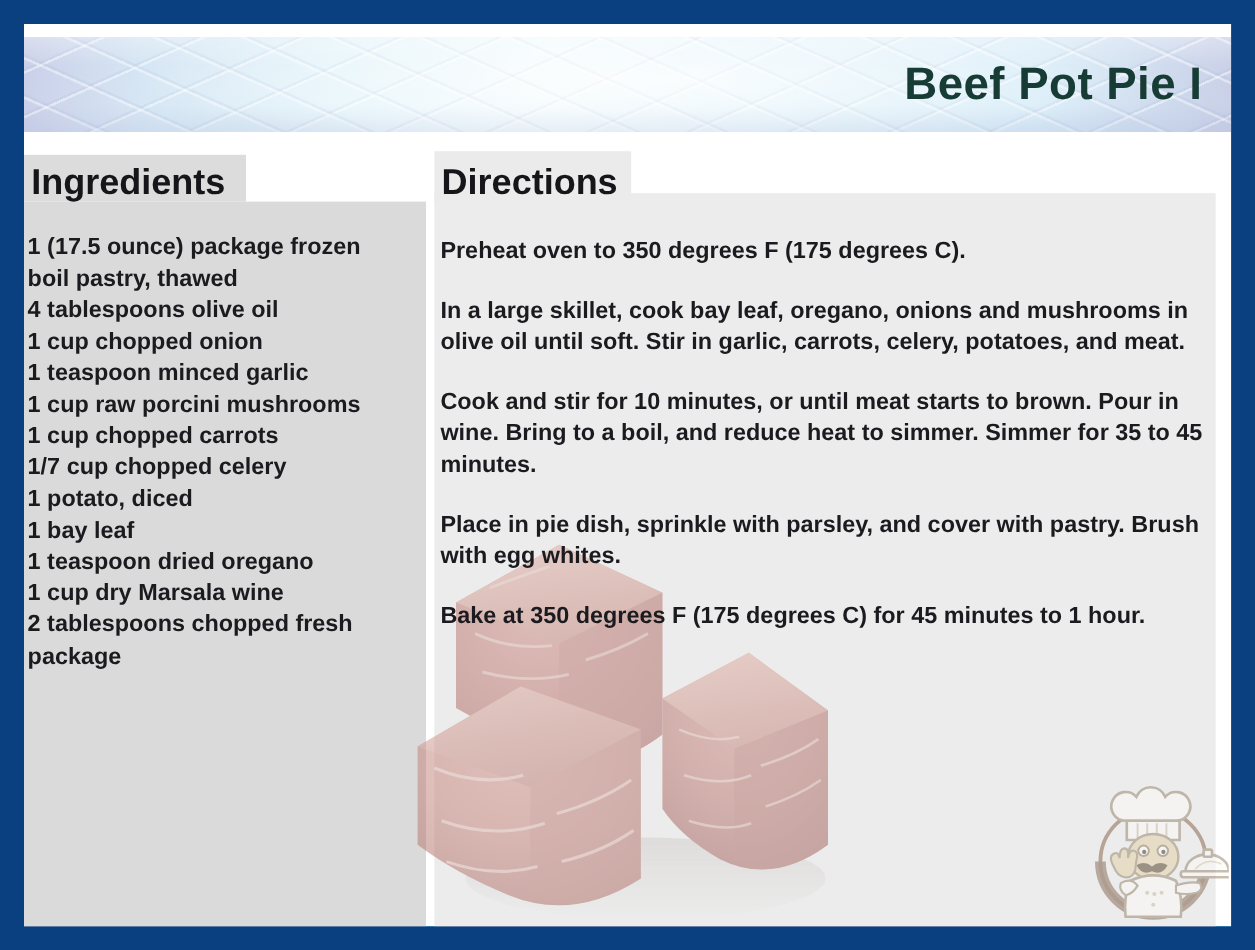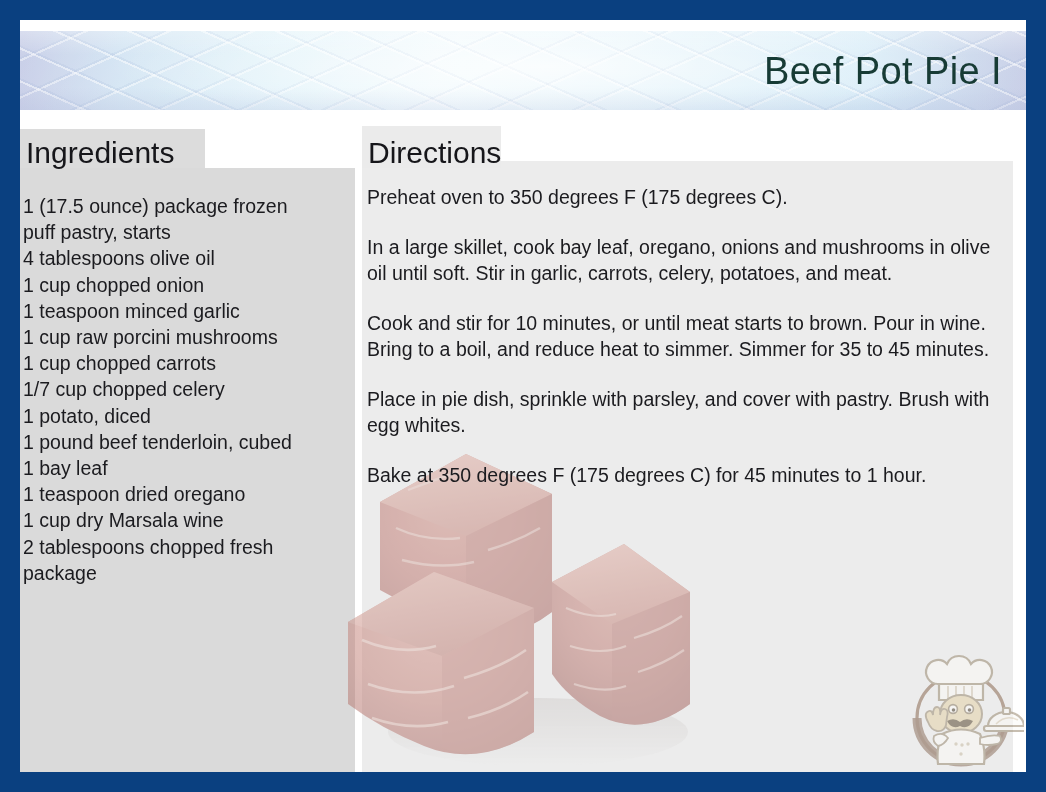--- a/index.html
+++ b/index.html
@@ -10,20 +10,21 @@
   body {
     font-family: "Liberation Sans", sans-serif;
   }
 
   #page {
     position: relative;
     width: 1046px;
     height: 792px;
     overflow: hidden;
     background: #0ea5e9;
+    font-weight: bold;
   }
 
   
   .border-frame {
     position: absolute;
     left: 0; top: 0;
     width: 1046px;
     height: 792px;
     box-sizing: border-box;
     border: 20px solid #0a4080;
@@ -112,21 +113,21 @@
   .tab-ingredients {
     left: 20px;
     top: 129px;
     width: 185px;
     height: 39px;
     padding-left: 6px;
   }
   .tab-directions {
     left: 362px;
     top: 126px;
-    width: 139px;
+    width: 164px;
     height: 42px;
     padding-left: 6px;
     background: #ebebeb;
   }
   .tab-label {
     font-size: 30px;
     color: #16161a;
     line-height: 1;
     white-space: nowrap;
   }
@@ -143,21 +144,21 @@
     font-size: 19.5px;
     line-height: 26.2px;
     color: #1b1b1f;
     white-space: nowrap;
   }
 
   
   .directions-body {
     position: absolute;
     left: 367px;
-    top: 184px;
+    top: 196px;
     width: 641px;
     z-index: 10;
   }
   .direction-step {
     font-size: 19.5px;
     line-height: 26px;
     color: #1b1b1f;
     margin: 0 0 24px 0;
   }
   .direction-step:last-child { margin-bottom: 0; }
@@ -275,29 +276,28 @@
 
   <div class="tab tab-ingredients">
     <span class="tab-label">Ingredients</span>
   </div>
   <div class="tab tab-directions">
     <span class="tab-label">Directions</span>
   </div>
 
   <div class="ingredients-list">
       <div class="ingredient-line">1 (17.5 ounce) package frozen</div>
-      <div class="ingredient-line">puff pastry, starts</div>
+      <div class="ingredient-line">boil pastry, thawed</div>
       <div class="ingredient-line">4 tablespoons olive oil</div>
       <div class="ingredient-line">1 cup chopped onion</div>
       <div class="ingredient-line">1 teaspoon minced garlic</div>
       <div class="ingredient-line">1 cup raw porcini mushrooms</div>
       <div class="ingredient-line">1 cup chopped carrots</div>
       <div class="ingredient-line">1/7 cup chopped celery</div>
       <div class="ingredient-line">1 potato, diced</div>
-      <div class="ingredient-line">1 pound beef tenderloin, cubed</div>
       <div class="ingredient-line">1 bay leaf</div>
       <div class="ingredient-line">1 teaspoon dried oregano</div>
       <div class="ingredient-line">1 cup dry Marsala wine</div>
       <div class="ingredient-line">2 tablespoons chopped fresh</div>
       <div class="ingredient-line">package</div>
     </div>
 
   <div class="directions-body">
       <p class="direction-step">Preheat oven to 350 degrees F (175 degrees C).</p>
       <p class="direction-step">In a large skillet, cook bay leaf, oregano, onions and mushrooms in olive oil until soft. Stir in garlic, carrots, celery, potatoes, and meat.</p>

